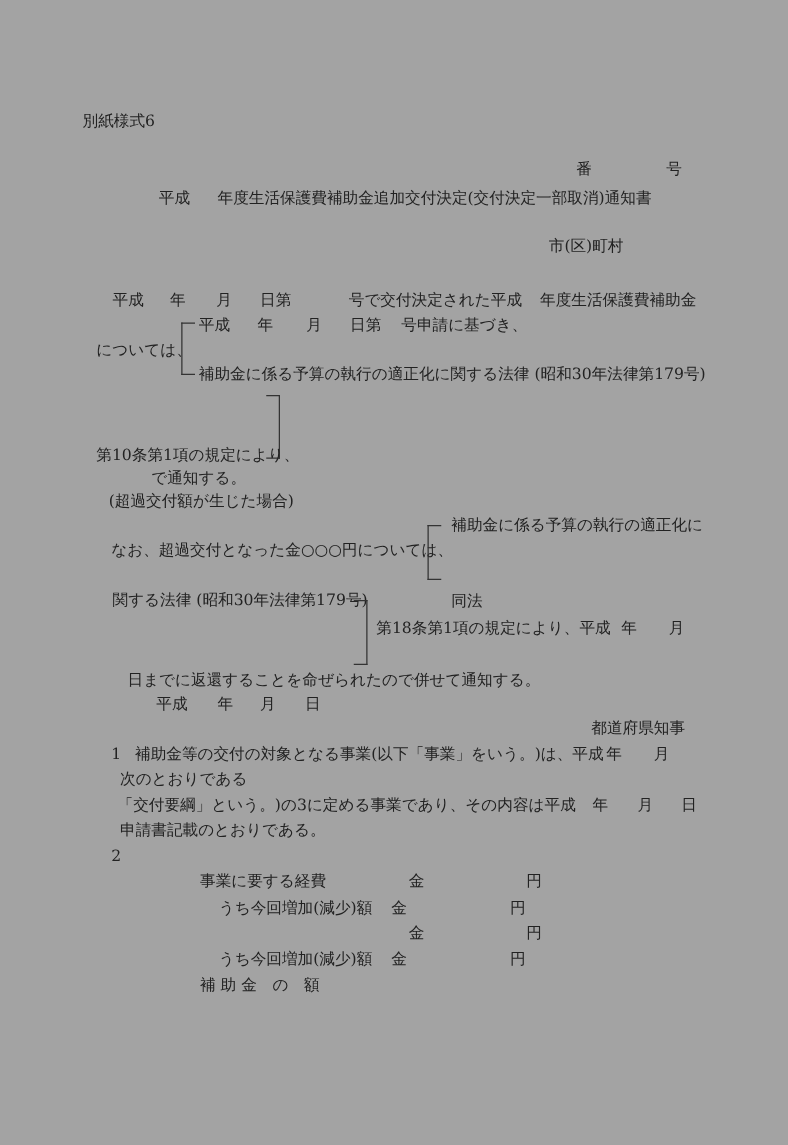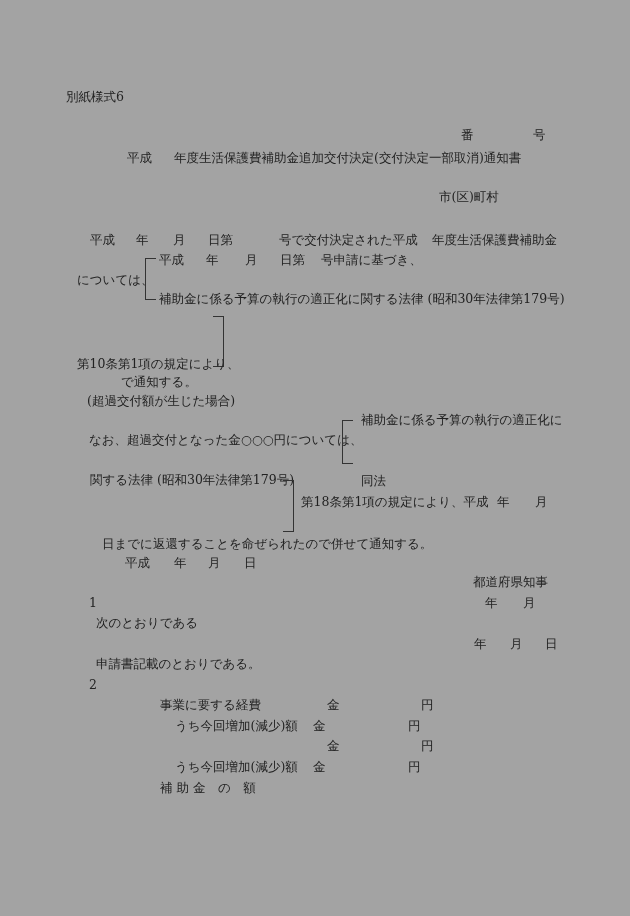--- a/index.html
+++ b/index.html
@@ -90,25 +90,27 @@
   <div class="t" style="left:102px; top:536px;">日までに返還することを命ぜられたので併せて通知する。</div>
 
   <div class="t" style="left:125px; top:555px;">平成</div>
   <div class="t" style="left:174px; top:555px;">年</div>
   <div class="t" style="left:208px; top:555px;">月</div>
   <div class="t" style="left:244px; top:555px;">日</div>
 
   <div class="t" style="left:473px; top:574px;">都道府県知事</div>
 
   <div class="t" style="left:89px; top:595px;">1</div>
+  <div class="t" style="left:108px; top:595px;">補助金等の交付の対象となる事業(以下「事業」をいう。)は、平成</div>
   <div class="t" style="left:485px; top:595px;">年</div>
   <div class="t" style="left:523px; top:595px;">月</div>
 
   <div class="t" style="left:96px; top:615px;">次のとおりである</div>
 
+  <div class="t" style="left:94px; top:636px;">「交付要綱」という。)の3に定める事業であり、その内容は平成</div>
   <div class="t" style="left:474px; top:636px;">年</div>
   <div class="t" style="left:510px; top:636px;">月</div>
   <div class="t" style="left:545px; top:636px;">日</div>
 
   <div class="t" style="left:96px; top:656px;">申請書記載のとおりである。</div>
 
   <div class="t" style="left:89px; top:677px;">2</div>
 
   <div class="t" style="left:160px; top:697px;">事業に要する経費</div>
   <div class="t" style="left:327px; top:697px;">金</div>

